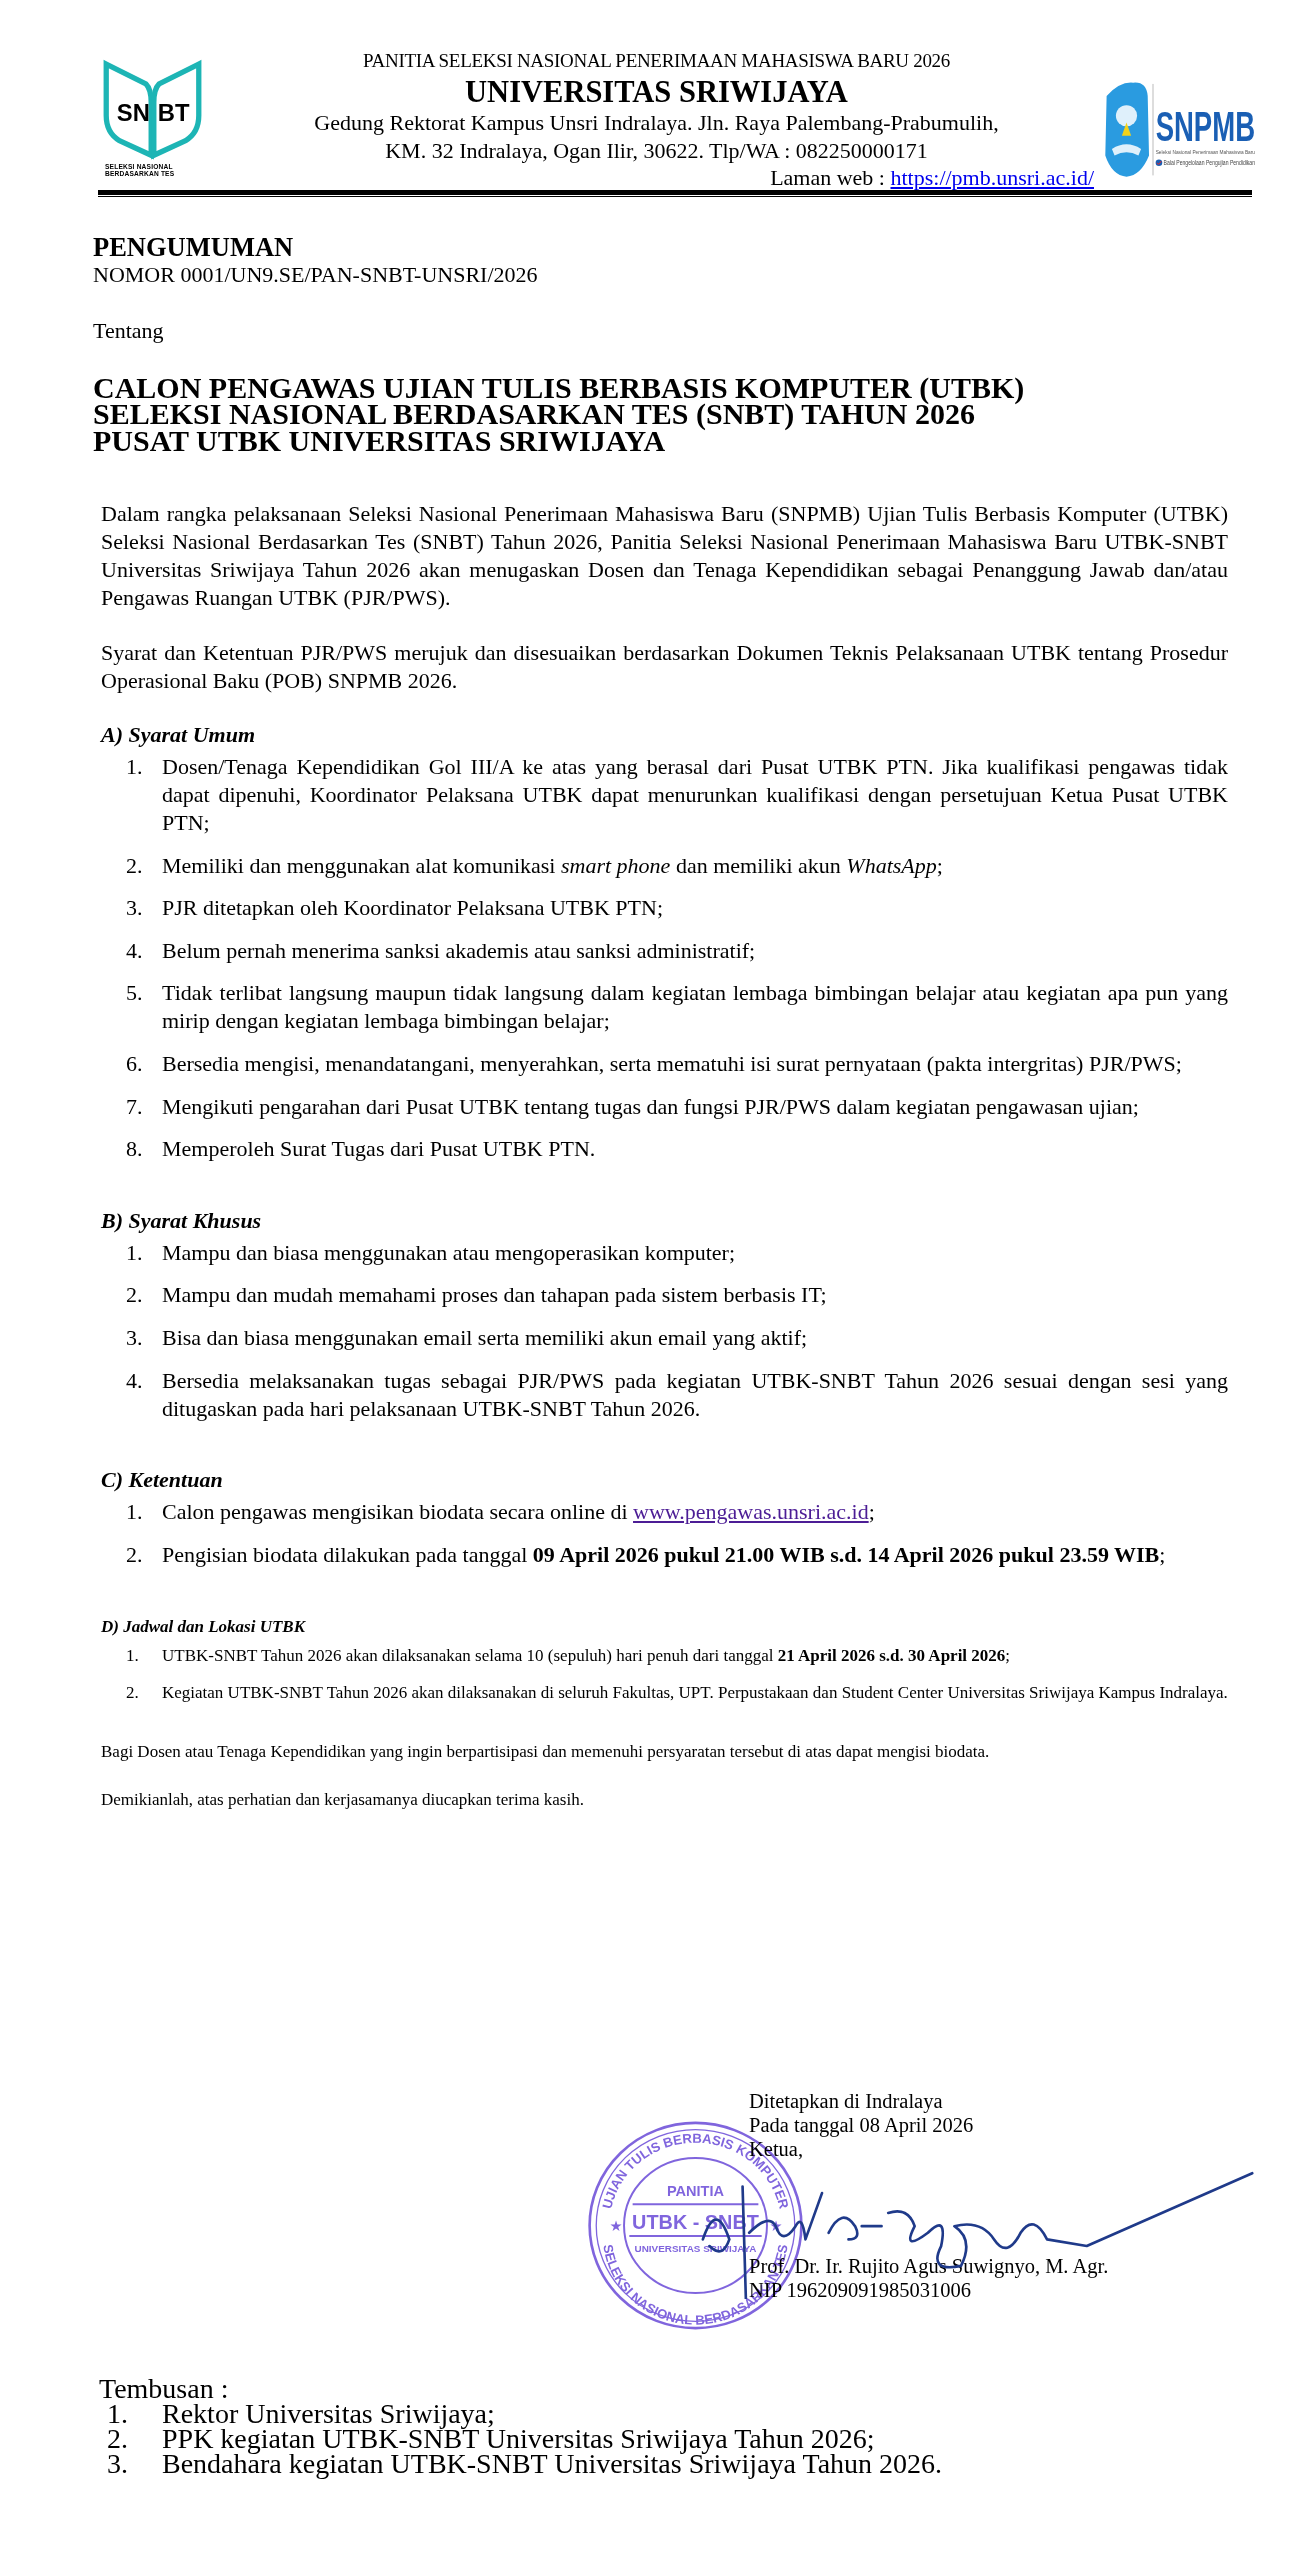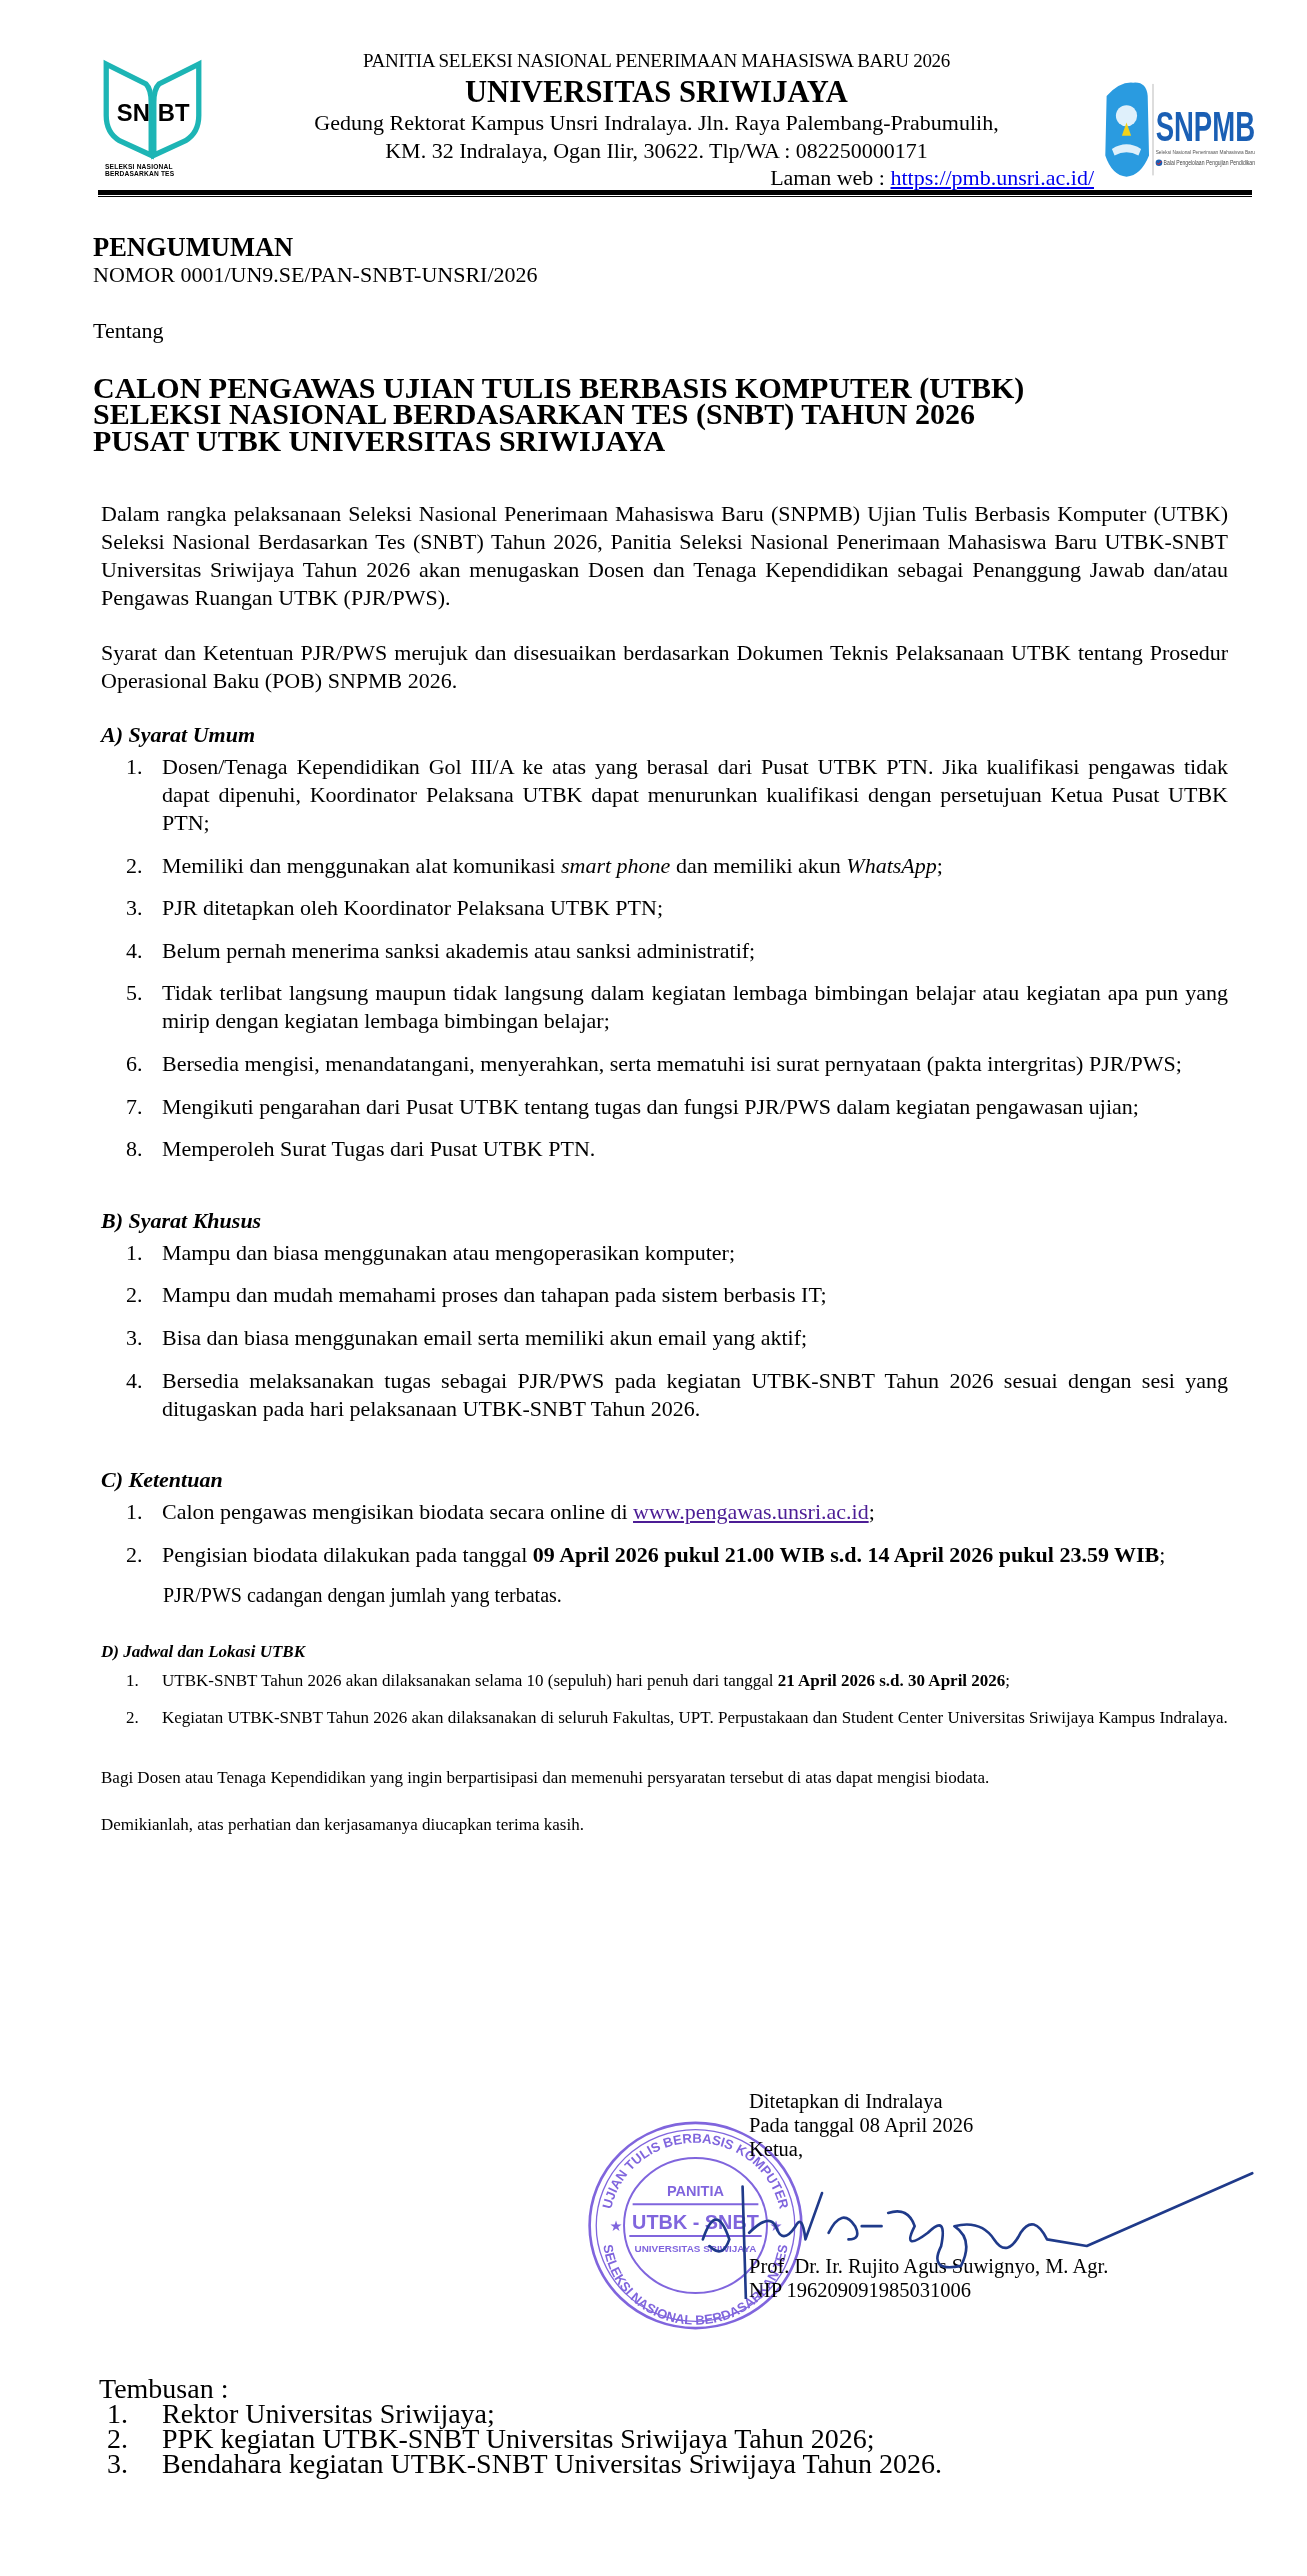--- a/index.html
+++ b/index.html
@@ -133,21 +133,20 @@
       <li><span class="num">3.</span><span>Bisa dan biasa menggunakan email serta memiliki akun email yang aktif;</span></li>
       <li><span class="num">4.</span><span>Bersedia melaksanakan tugas sebagai PJR/PWS pada kegiatan UTBK-SNBT Tahun 2026 sesuai dengan sesi yang ditugaskan pada hari pelaksanaan UTBK-SNBT Tahun 2026.</span></li>
     </ol>
     <div style="height:29px"></div>
 
     <div class="sec-head">C) Ketentuan</div>
     <ol class="list">
       <li><span class="num">1.</span><span>Calon pengawas mengisikan biodata secara online di </span><span class="link">www.pengawas.unsri.ac.id</span><span>;</span></li>
       <li><span class="num">2.</span><span>Pengisian biodata dilakukan pada tanggal </span><b>09 April 2026 pukul 21.00 WIB s.d. 14 April 2026 pukul 23.59 WIB</b><span>;</span></li>
     </ol>
-    <div class="note">PJR/PWS cadangan dengan jumlah yang terbatas.</div>
     <div style="height:30.5px"></div>
 
     <div class="small">
       <div class="sec-head">D) Jadwal dan Lokasi UTBK</div>
       <ol class="list">
         <li><span class="num">1.</span><span>UTBK-SNBT Tahun 2026 akan dilaksanakan selama 10 (sepuluh) hari penuh dari tanggal </span><b>21 April 2026 s.d. 30 April 2026</b><span>;</span></li>
         <li><span class="num">2.</span><span>Kegiatan UTBK-SNBT Tahun 2026 akan dilaksanakan di seluruh Fakultas, UPT. Perpustakaan dan Student Center Universitas Sriwijaya Kampus Indralaya.</span></li>
       </ol>
       <div style="height:22.5px"></div>
       <p class="para" style="margin-bottom:22.5px">Bagi Dosen atau Tenaga Kependidikan yang ingin berpartisipasi dan memenuhi persyaratan tersebut di atas dapat mengisi biodata.</p>

